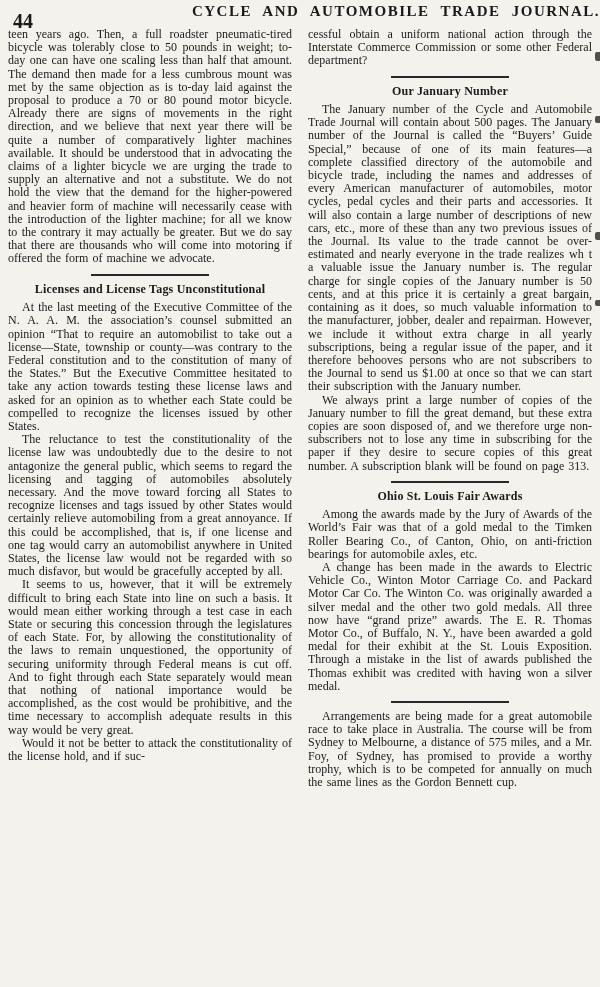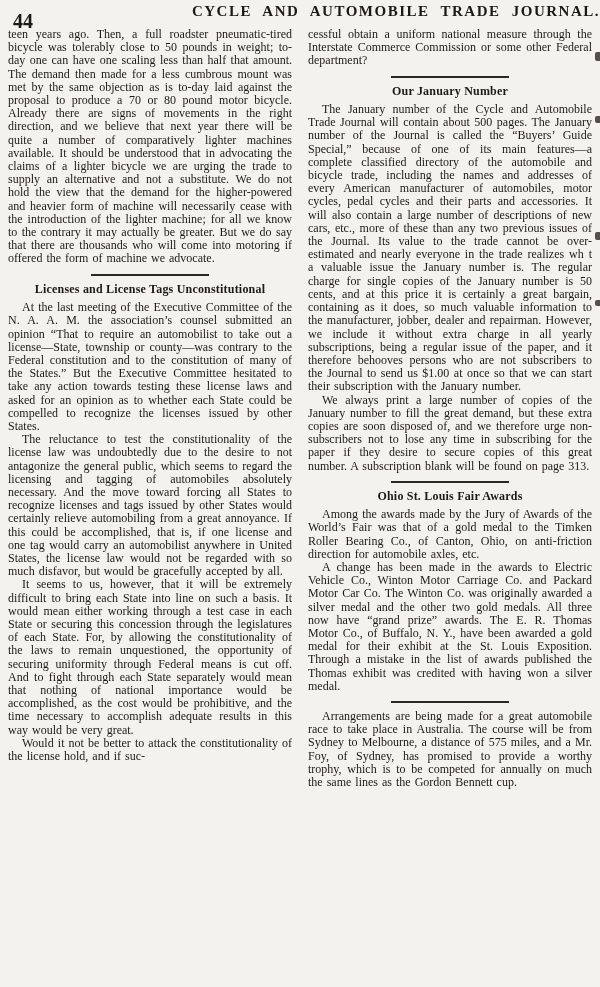--- a/index.html
+++ b/index.html
@@ -102,34 +102,34 @@
 
       <h2 class="article-heading">Licenses and License Tags Unconstitutional</h2>
 
       <p>At the last meeting of the Executive Committee of the N. A. A. M. the association’s counsel submitted an opinion “That to require an automobilist to take out a license—State, township or county—was contrary to the Federal constitution and to the constitution of many of the States.” But the Executive Committee hesitated to take any action towards testing these license laws and asked for an opinion as to whether each State could be compelled to recognize the licenses issued by other States.</p>
       <p>The reluctance to test the constitutionality of the license law was undoubtedly due to the desire to not antagonize the general public, which seems to regard the licensing and tagging of automobiles absolutely necessary. And the move toward forcing all States to recognize licenses and tags issued by other States would certainly relieve automobiling from a great annoyance. If this could be accomplished, that is, if one license and one tag would carry an automobilist anywhere in United States, the license law would not be regarded with so much disfavor, but would be gracefully accepted by all.</p>
       <p>It seems to us, however, that it will be extremely difficult to bring each State into line on such a basis. It would mean either working through a test case in each State or securing this concession through the legislatures of each State. For, by allowing the constitutionality of the laws to remain unquestioned, the opportunity of securing uniformity through Federal means is cut off. And to fight through each State separately would mean that nothing of national importance would be accomplished, as the cost would be prohibitive, and the time necessary to accomplish adequate results in this way would be very great.</p>
       <p>Would it not be better to attack the constitutionality of the license hold, and if suc-</p>
     </div>
 
     <div class="col">
-      <p class="noindent">cessful obtain a uniform national measure through the Interstate Commerce Commission or some other Federal department?</p>
+      <p class="noindent">cessful obtain a uniform national action through the Interstate Commerce Commission or some other Federal department?</p>
 
       <hr class="divider">
 
       <h2 class="article-heading">Our January Number</h2>
 
       <p>The January number of the Cycle and Automobile Trade Journal will contain about 500 pages. The January number of the Journal is called the “Buyers’ Guide Special,” because of one of its main features—a complete classified directory of the automobile and bicycle trade, including the names and addresses of every American manufacturer of automobiles, motor cycles, pedal cycles and their parts and accessories. It will also contain a large number of descriptions of new cars, etc., more of these than any two previous issues of the Journal. Its value to the trade cannot be over-estimated and nearly everyone in the trade realizes wh t a valuable issue the January number is. The regular charge for single copies of the January number is 50 cents, and at this price it is certainly a great bargain, containing as it does, so much valuable information to the manufacturer, jobber, dealer and repairman. However, we include it without extra charge in all yearly subscriptions, being a regular issue of the paper, and it therefore behooves persons who are not subscribers to the Journal to send us $1.00 at once so that we can start their subscription with the January number.</p>
       <p>We always print a large number of copies of the January number to fill the great demand, but these extra copies are soon disposed of, and we therefore urge non-subscribers not to lose any time in subscribing for the paper if they desire to secure copies of this great number. A subscription blank will be found on page 313.</p>
 
       <hr class="divider">
 
       <h2 class="article-heading">Ohio St. Louis Fair Awards</h2>
 
-      <p>Among the awards made by the Jury of Awards of the World’s Fair was that of a gold medal to the Timken Roller Bearing Co., of Canton, Ohio, on anti-friction direction for automobile axles, etc.</p>
+      <p>Among the awards made by the Jury of Awards of the World’s Fair was that of a gold medal to the Timken Roller Bearing Co., of Canton, Ohio, on anti-friction bearings for automobile axles, etc.</p>
       <p>A change has been made in the awards to Electric Vehicle Co., Winton Motor Carriage Co. and Packard Motor Car Co. The Winton Co. was originally awarded a silver medal and the other two gold medals. All three now have “grand prize” awards. The E. R. Thomas Motor Co., of Buffalo, N. Y., have been awarded a gold medal for their exhibit at the St. Louis Exposition. Through a mistake in the list of awards published the Thomas exhibit was credited with having won a silver medal.</p>
 
       <hr class="divider">
 
       <p>Arrangements are being made for a great automobile race to take place in Australia. The course will be from Sydney to Melbourne, a distance of 575 miles, and a Mr. Foy, of Sydney, has promised to provide a worthy trophy, which is to be competed for annually on much the same lines as the Gordon Bennett cup.</p>
     </div>
 
   </div>
 
   <div class="scan-artifacts">

